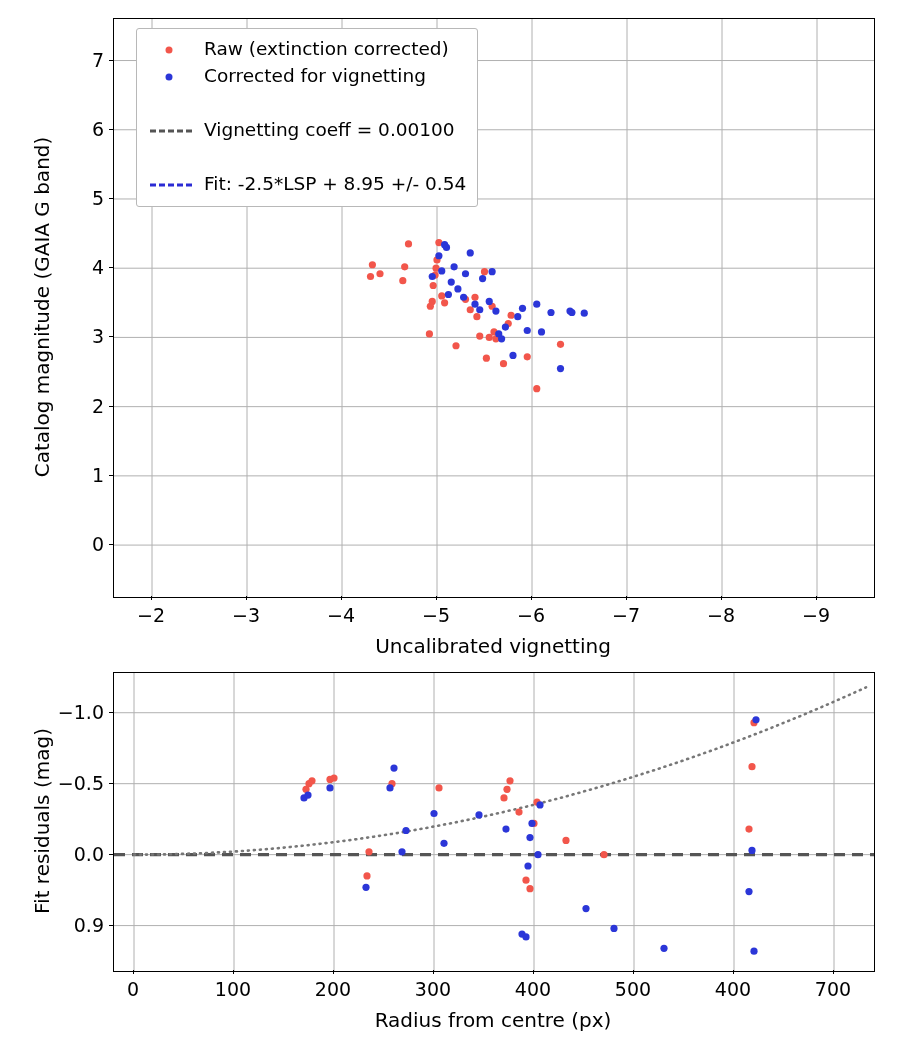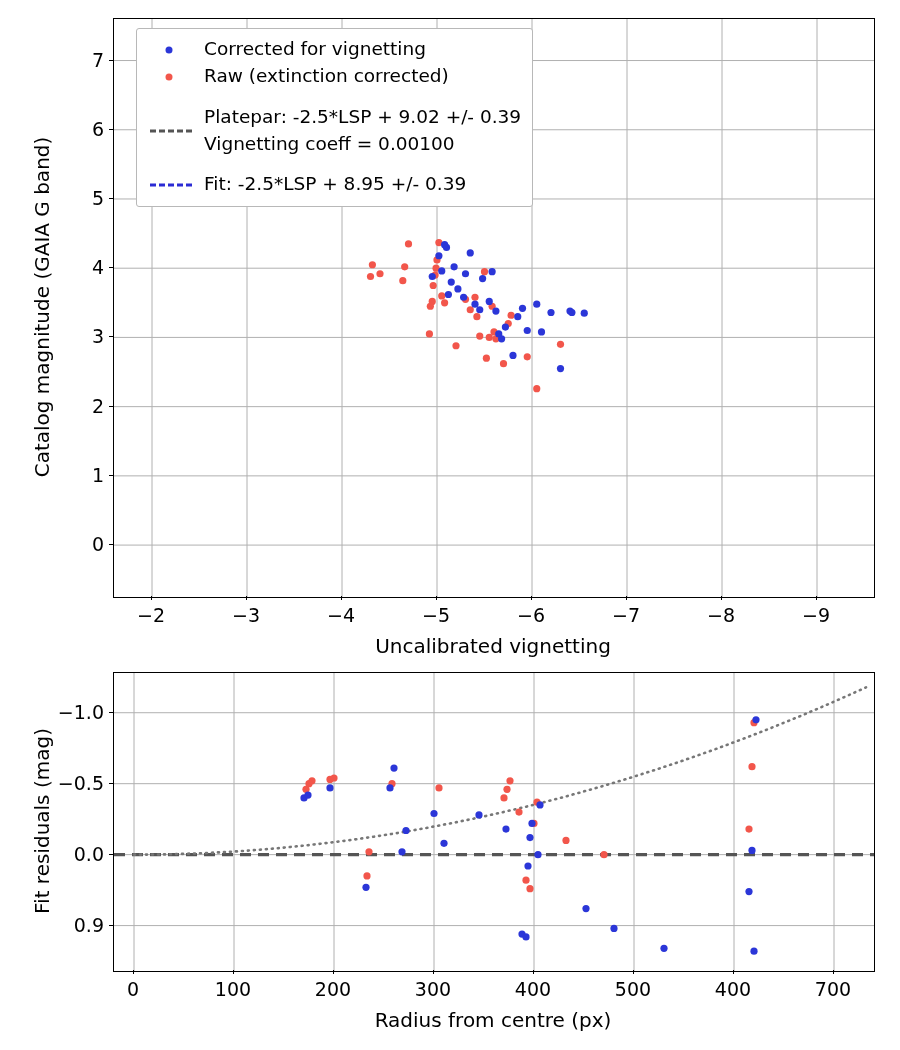--- a/index.html
+++ b/index.html
@@ -243,44 +243,43 @@
           <circle cx="457.90000000000003" cy="293.49940119760487" r="3.6" fill="#2b36d8"></circle>
           <circle cx="470.24999999999994" cy="294.19161676646706" r="3.6" fill="#2b36d8"></circle>
           <circle cx="332.49999999999994" cy="228.4311377245509" r="3.6" fill="#2b36d8"></circle>
           <circle cx="330.6" cy="225.6622754491018" r="3.6" fill="#2b36d8"></circle>
         </svg>
     </div>
 
     <div id="legend">
       <div class="legend-row">
         <span class="legend-handle">
+          <span class="legend-dot" style="background:#f2564b"></span>
+        </span>
+        <span class="legend-text">Raw (extinction corrected)</span>
+      </div>
+      <div class="legend-row">
+        <span class="legend-handle">
           <span class="legend-dot" style="background:#2b36d8"></span>
         </span>
         <span class="legend-text">Corrected for vignetting</span>
-      </div>
-      <div class="legend-row">
-        <span class="legend-handle">
-          <span class="legend-dot" style="background:#f2564b"></span>
-        </span>
-        <span class="legend-text">Raw (extinction corrected)</span>
       </div>
       <div class="legend-row legend-multiline">
         <span class="legend-handle">
           <span class="legend-dash"></span>
         </span>
         <span class="legend-textblock">
-          <span class="legend-text">Platepar: -2.5*LSP + 9.02 +/- 0.39</span>
           <span class="legend-text">Vignetting coeff = 0.00100</span>
         </span>
       </div>
       <div class="legend-row">
         <span class="legend-handle">
           <span class="legend-dash blue"></span>
         </span>
-        <span class="legend-text">Fit: -2.5*LSP + 8.95 +/- 0.39</span>
+        <span class="legend-text">Fit: -2.5*LSP + 8.95 +/- 0.54</span>
       </div>
     </div>
 
     <div id="top-xticklabels">
         <div class="tick-mark tick-x" style="left: 151px; top: 596px; position: absolute;"></div>
         <div class="ticklabel ticklabel-x" style="left: 151px; top: 604px;">−2</div>
         <div class="tick-mark tick-x" style="left: 246px; top: 596px; position: absolute;"></div>
         <div class="ticklabel ticklabel-x" style="left: 246px; top: 604px;">−3</div>
         <div class="tick-mark tick-x" style="left: 341px; top: 596px; position: absolute;"></div>
         <div class="ticklabel ticklabel-x" style="left: 341px; top: 604px;">−4</div>

